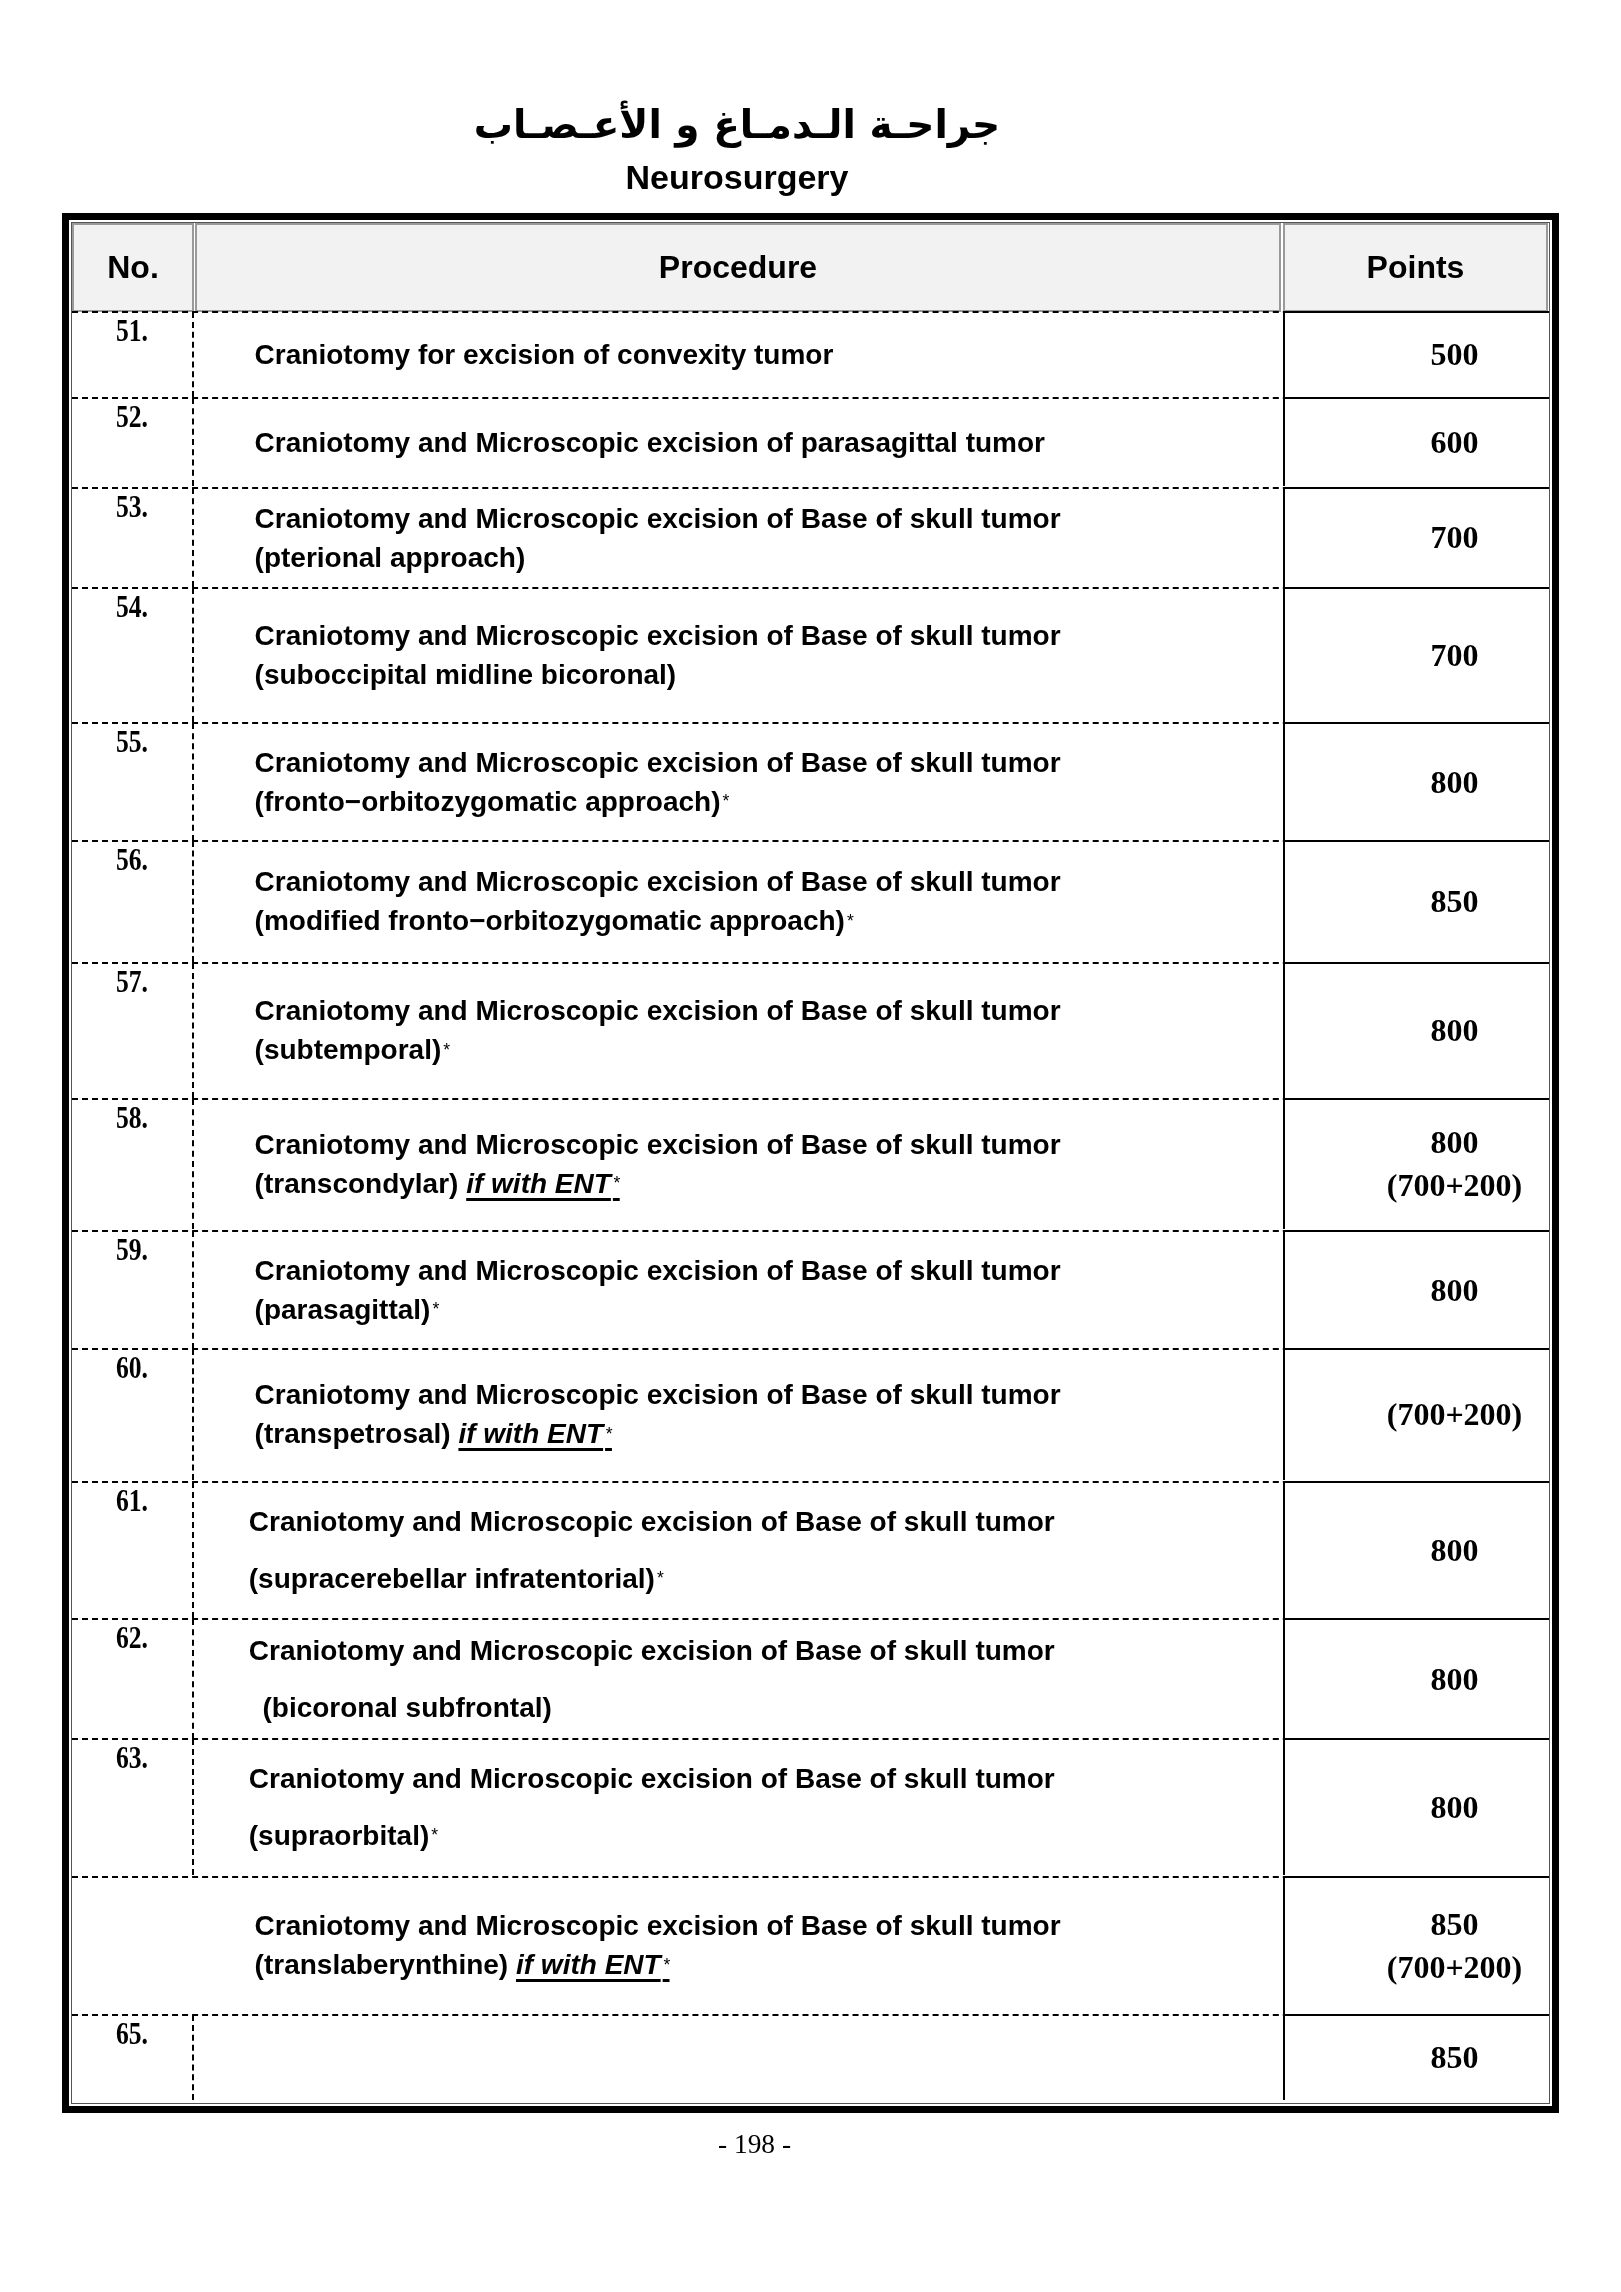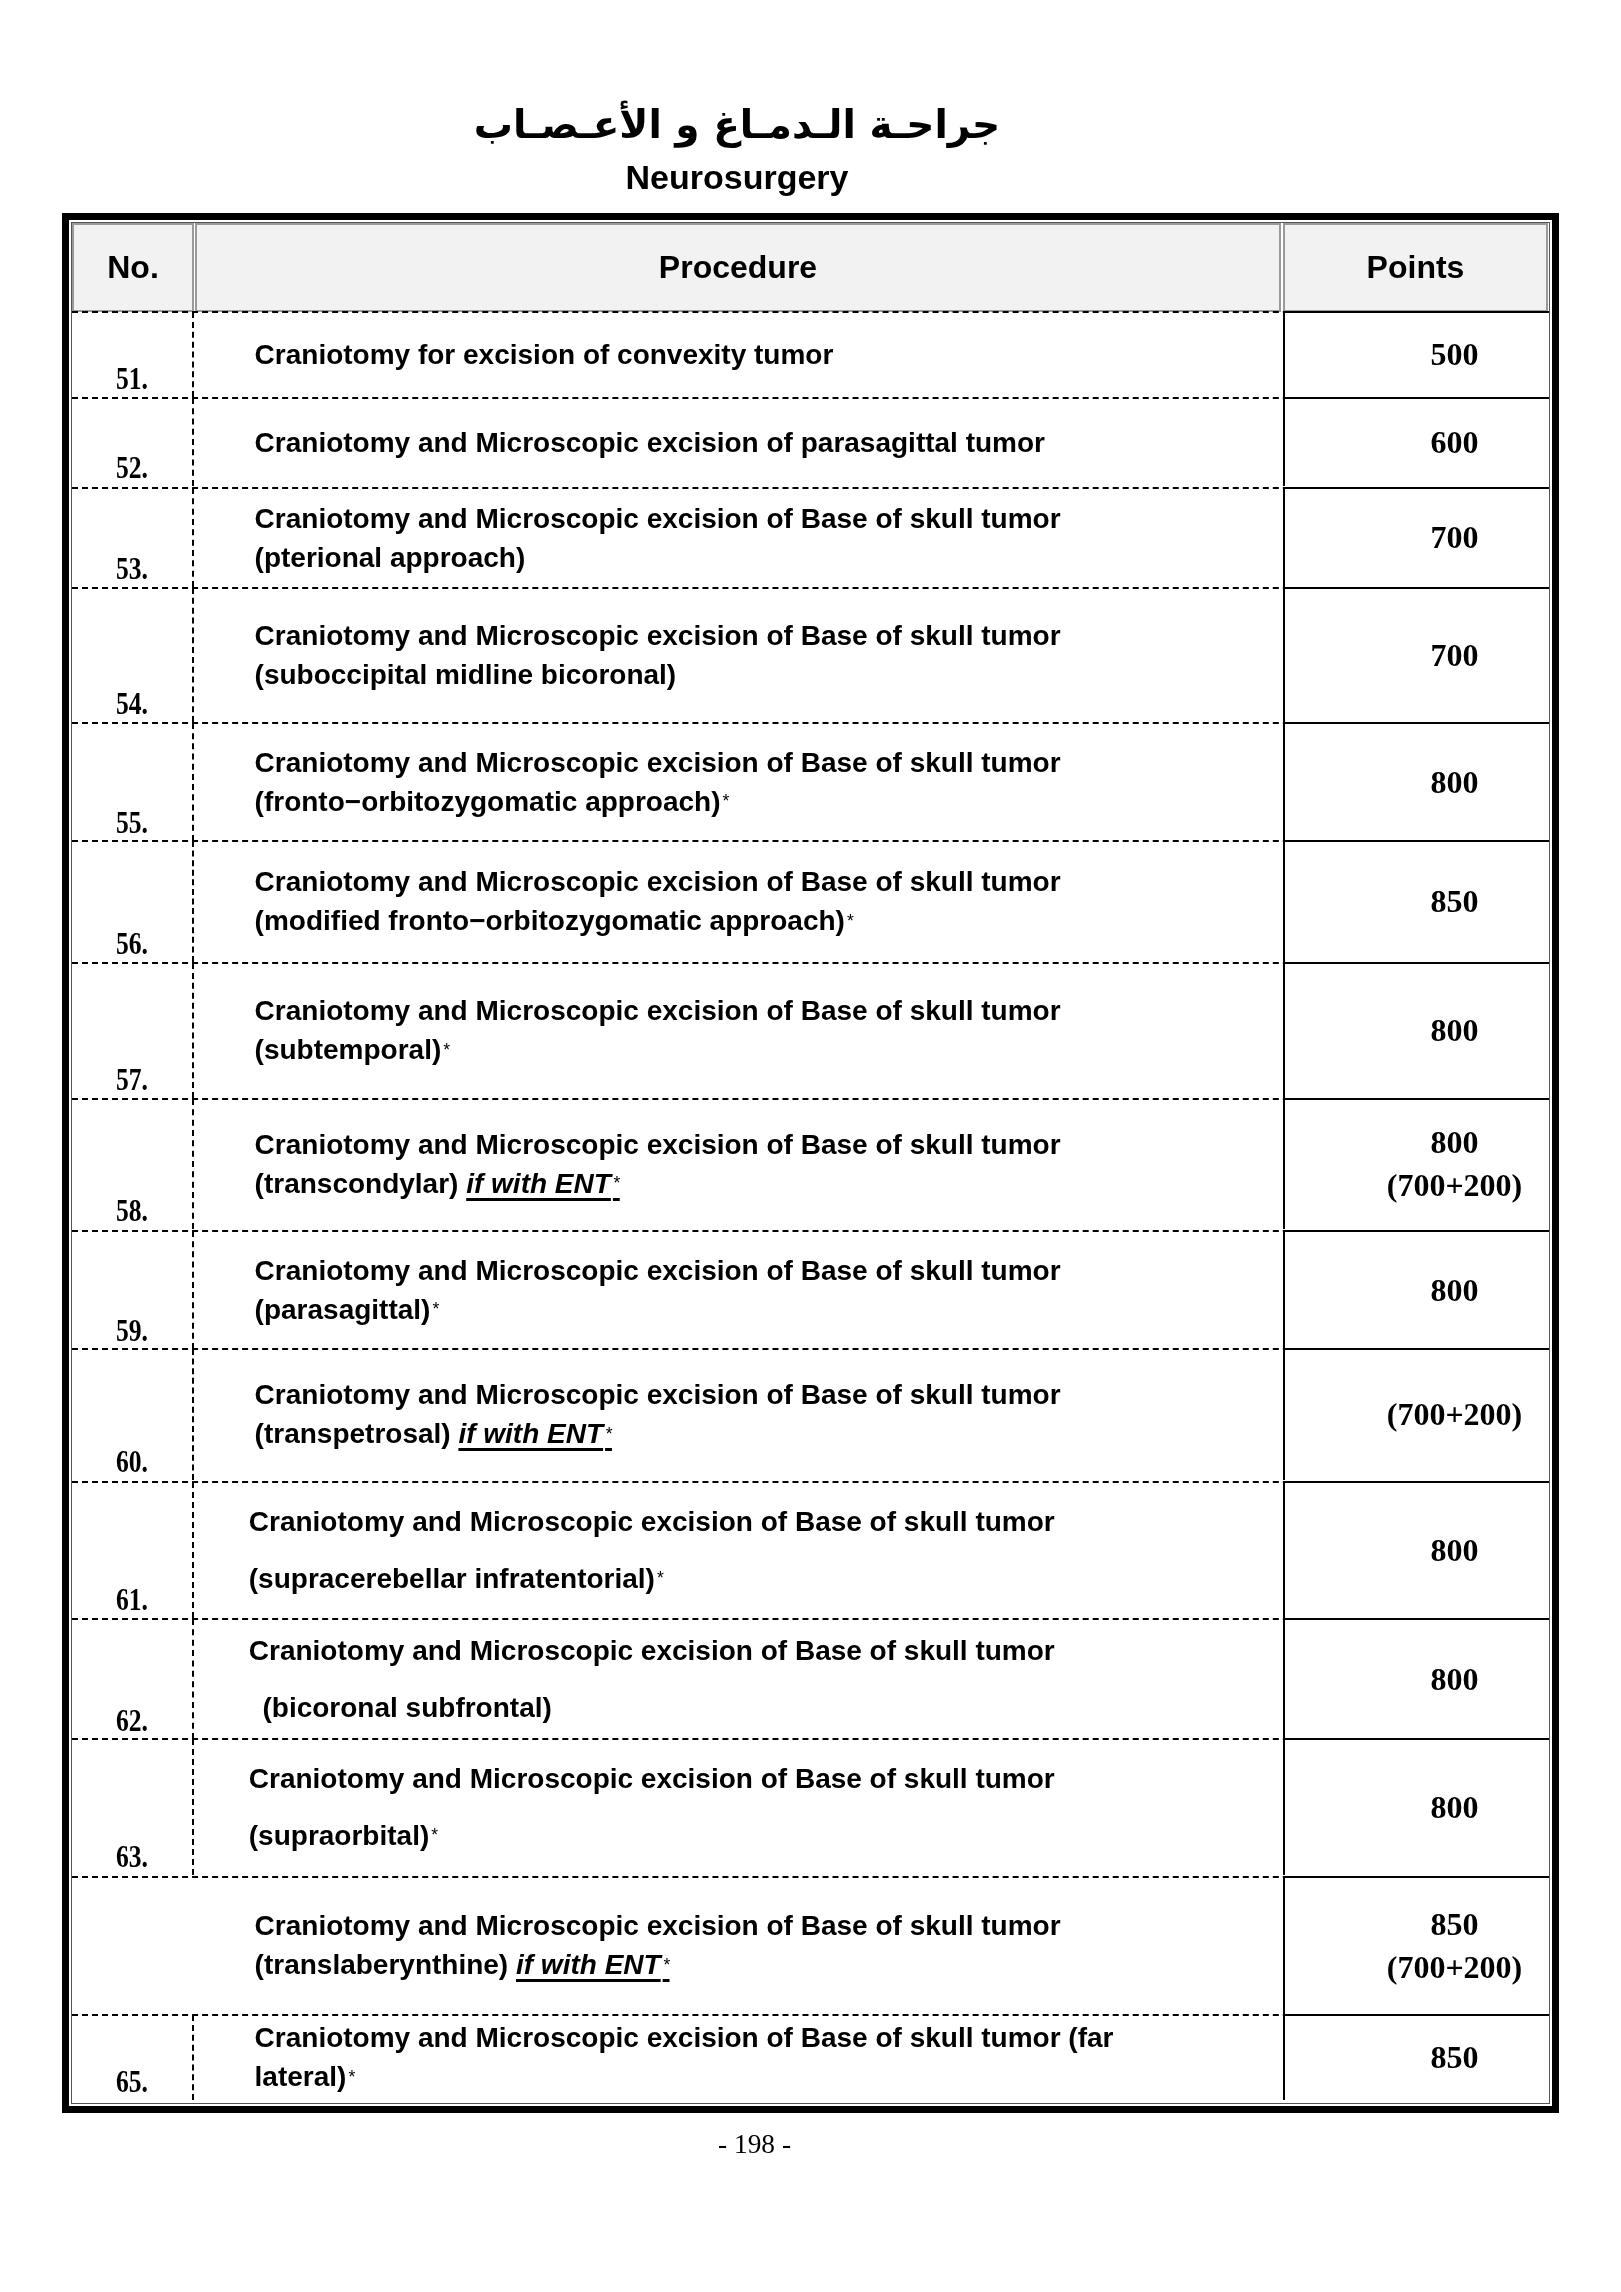--- a/index.html
+++ b/index.html
@@ -30,21 +30,21 @@
     display: flex; align-items: center; justify-content: center;
     font-family: "Liberation Sans", sans-serif; font-weight: bold; font-size: 32px;
   }
   .hdr.no { left: 0; width: 122px; }
   .hdr.proc { left: 123px; width: 1086px; }
   .hdr.pts { left: 1211px; width: 265px; }
 
   .row { position: absolute; left: 0; right: 0; }
   .row .cell-no {
     position: absolute; left: 0; top: 0; bottom: 0; width: 122px;
-    display: flex; align-items: flex-end; justify-content: center;
+    display: flex; align-items: flex-start; justify-content: center;
     font-family: "Liberation Serif", serif; font-weight: bold; font-size: 32px;
     border-right: 2px dashed #000; box-sizing: border-box;
   }
   .row .cell-no span { transform: scaleX(0.8); display: inline-block; }
   .row .cell-proc {
     position: absolute; left: 122px; top: 0; bottom: 0; width: 1090px;
     padding-left: 17.6px; box-sizing: border-box;
     display: flex; flex-direction: column; justify-content: center;
     font-family: "Liberation Sans", sans-serif; font-weight: bold; font-size: 28px; line-height: 39px;
   }
@@ -288,24 +288,20 @@
             <div class="pt-line">(700+200)</div>
           </div>
         </div>
         <div class="rowline" style="top: 1791px;">
           <div class="pts-seg"></div>
         </div>
         <div class="row" style="top: 1792px; height: 85px;">
           <div class="cell-no">
             <span>65.</span>
           </div>
-          <div class="cell-proc">
-            <div class="line"><span>Craniotomy and Microscopic excision of Base of skull tumor (far</span></div>
-            <div class="line"><span>lateral)</span><span class="star">*</span></div>
-          </div>
           <div class="cell-pts">
             <div class="pt-line">850</div>
           </div>
         </div>
       </div>
   </div>
 </div>
 
 <div class="page-num">- 198 -</div>
 

